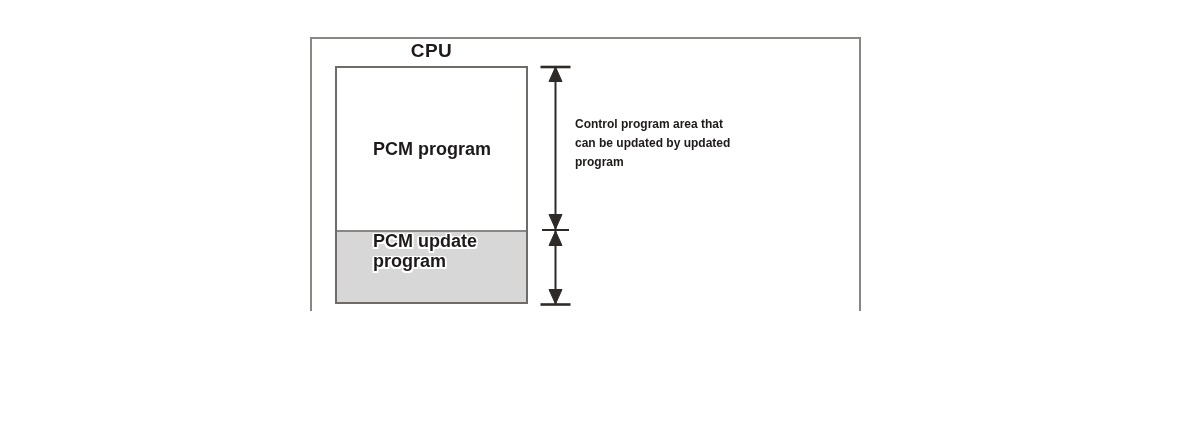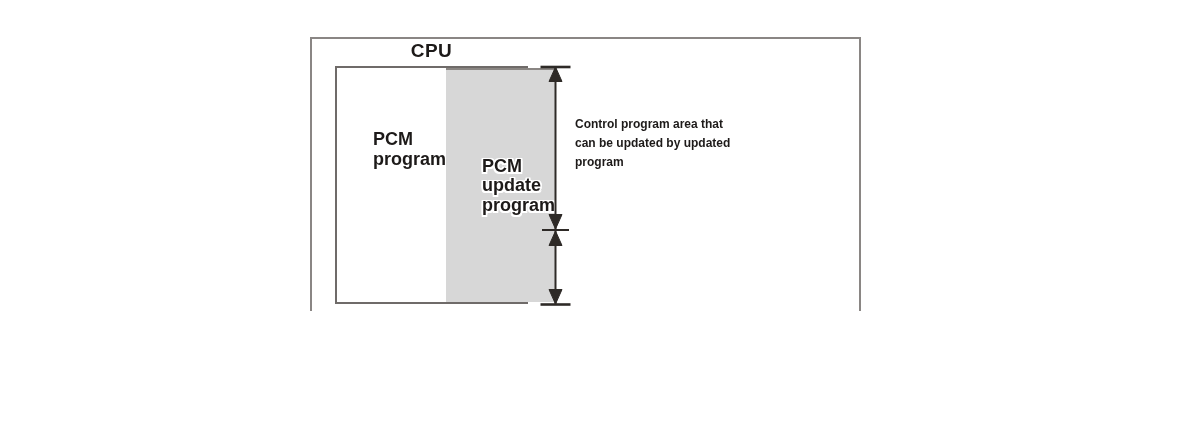--- a/index.html
+++ b/index.html
@@ -20,33 +20,33 @@
   }
   .cpu-label{
     position:absolute;left:335px;top:40px;width:193px;
     text-align:center;font-size:19px;line-height:22px;letter-spacing:.5px;
   }
   .memory-box{
     position:absolute;left:335px;top:66px;width:193px;height:238px;
     box-sizing:border-box;
     border:2px solid var(--inner-border,#6f6b69);
     background:#fff;
-    display:flex;flex-direction:row;
+    display:flex;flex-direction:column;
   }
   .area-program{
     height:162px;box-sizing:border-box;
     display:flex;align-items:center;
     padding-left:36px;
     font-size:18px;line-height:20px;
   }
   .area-update{
     flex:1;box-sizing:border-box;
     background:var(--update-fill,#d7d7d7);
     border-top:2px solid var(--divider,#8a8683);
-    display:flex;align-items:center;
+    display:flex;align-items:flex-start;
     padding-left:36px;
     font-size:18px;line-height:19.5px;
   }
   .outlined-text{
     white-space:pre-line;
     text-shadow:
       -1.5px -1.5px 0 #fff, 1.5px -1.5px 0 #fff,
       -1.5px 1.5px 0 #fff, 1.5px 1.5px 0 #fff,
       0 -1.5px 0 #fff, 0 1.5px 0 #fff,
       -1.5px 0 0 #fff, 1.5px 0 0 #fff;

